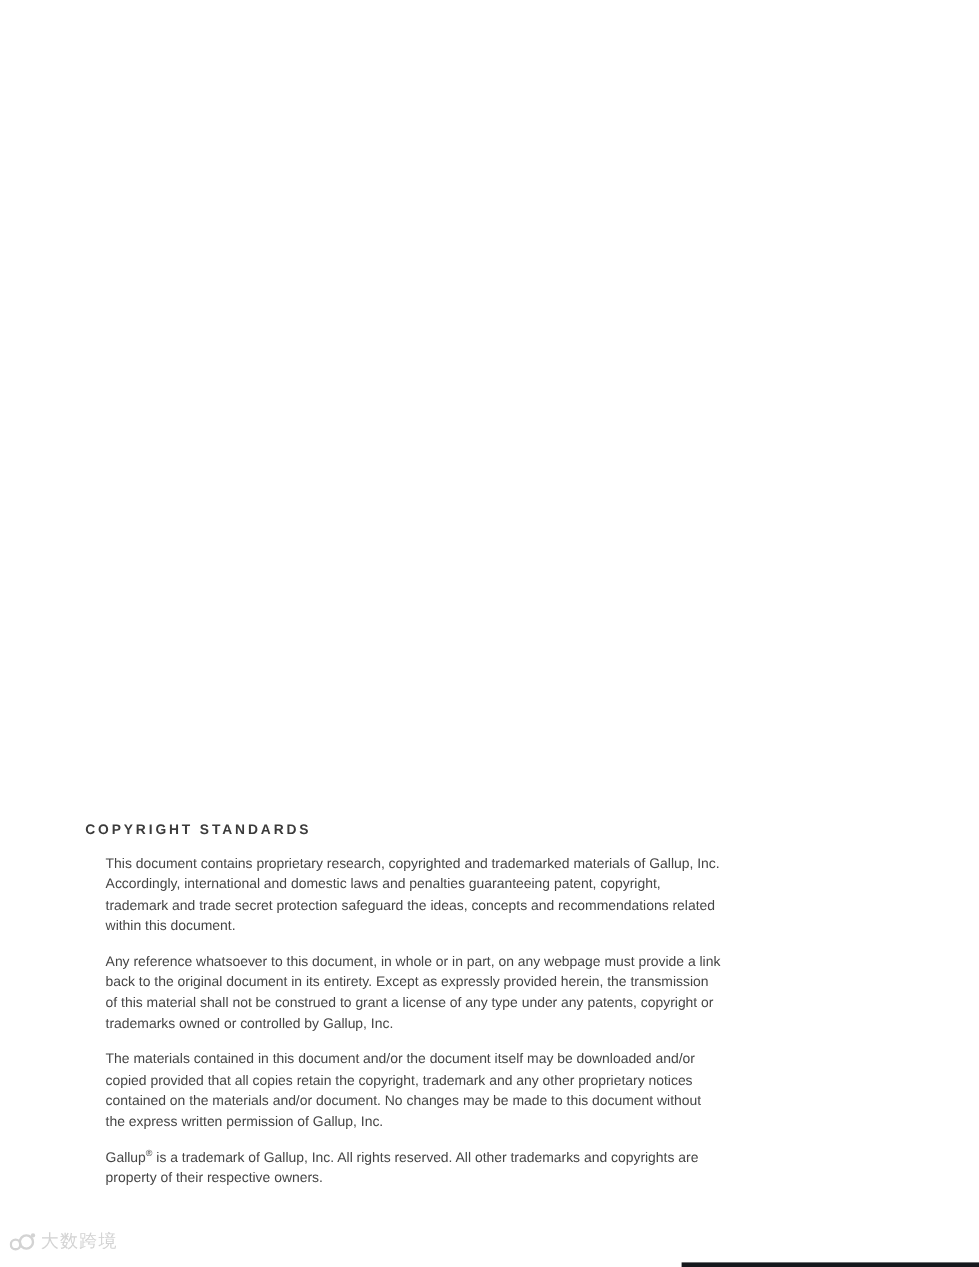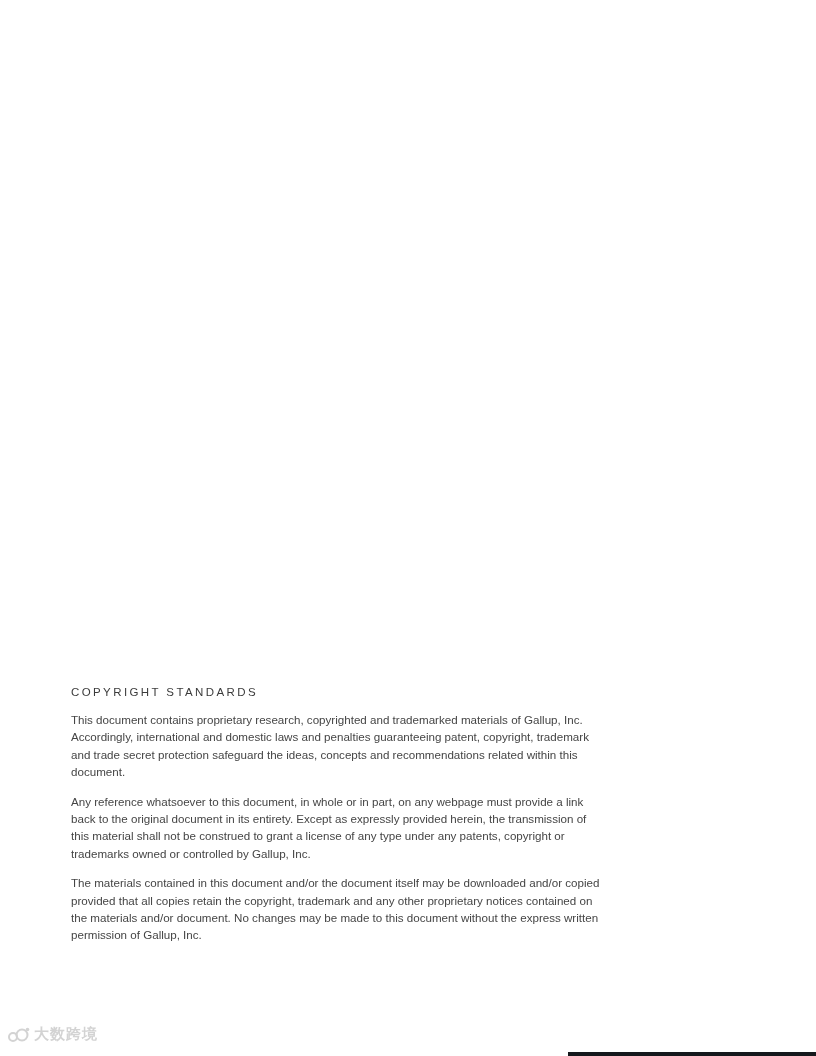--- a/index.html
+++ b/index.html
@@ -21,30 +21,30 @@
   }
   .copy-block {
     position: absolute;
     left: 71px;
     top: 686px;
     width: 530px;
     color: #414141;
   }
   .copy-heading {
     font-size: 11.5px;
-    font-weight: 400;
+    font-weight: 700;
     letter-spacing: 2.4px;
     color: #3b3b3b;
     margin: 0 0 13px 0;
   }
   .copy-paragraph {
     font-size: 11.6px;
     line-height: 17.4px;
     color: #454545;
-    margin: 0 0 12px 0;
+    margin: 0 0 12px 17px;
   }
   .copy-paragraph.last {
     margin-bottom: 0;
   }
   .copy-paragraph sup {
     font-size: 7.5px;
     vertical-align: super;
     line-height: 0;
   }
   .watermark {
@@ -57,21 +57,21 @@
     color: #d3d3d3;
     user-select: none;
   }
   .watermark-icon {
     width: 22px;
     height: 18px;
     display: inline-block;
   }
   .watermark-text {
     font-size: 15px;
-    font-weight: 700;
+    font-weight: 400;
     letter-spacing: 1px;
     font-family: "DejaVu Sans", sans-serif;
     text-align: center;
   }
   .page-edge-artifact {
     position: absolute;
     right: 0;
     bottom: 0;
     width: 248px;
     height: 4px;
@@ -85,20 +85,21 @@
 
   <div class="copy-block">
     <h2 class="copy-heading">COPYRIGHT STANDARDS</h2>
 
     <p class="copy-paragraph">This document contains proprietary research, copyrighted and trademarked materials of Gallup, Inc. Accordingly, international and domestic laws and penalties guaranteeing patent, copyright, trademark and trade secret protection safeguard the ideas, concepts and recommendations related within this document.</p>
 
     <p class="copy-paragraph">Any reference whatsoever to this document, in whole or in part, on any webpage must provide a link back to the original document in its entirety. Except as expressly provided herein, the transmission of this material shall not be construed to grant a license of any type under any patents, copyright or trademarks owned or controlled by Gallup, Inc.</p>
 
     <p class="copy-paragraph">The materials contained in this document and/or the document itself may be downloaded and/or copied provided that all copies retain the copyright, trademark and any other proprietary notices contained on the materials and/or document. No changes may be made to this document without the express written permission of Gallup, Inc.</p>
 
+    <p class="copy-paragraph last"><span>Gallup</span><sup>®</sup><span> is a trademark of Gallup, Inc. All rights reserved. All other trademarks and copyrights are property of their respective owners.</span></p>
   </div>
 
   <div class="watermark">
     <span class="watermark-icon">
       <svg viewBox="0 0 22 18" width="22" height="18" aria-hidden="true">
         <circle cx="5" cy="11" r="4" fill="none" stroke="#d3d3d3" stroke-width="2"></circle>
         <circle cx="14" cy="9" r="5.5" fill="none" stroke="#d3d3d3" stroke-width="2"></circle>
         <circle cx="19.5" cy="3.5" r="1.8" fill="#d3d3d3"></circle>
       </svg>
     </span>

